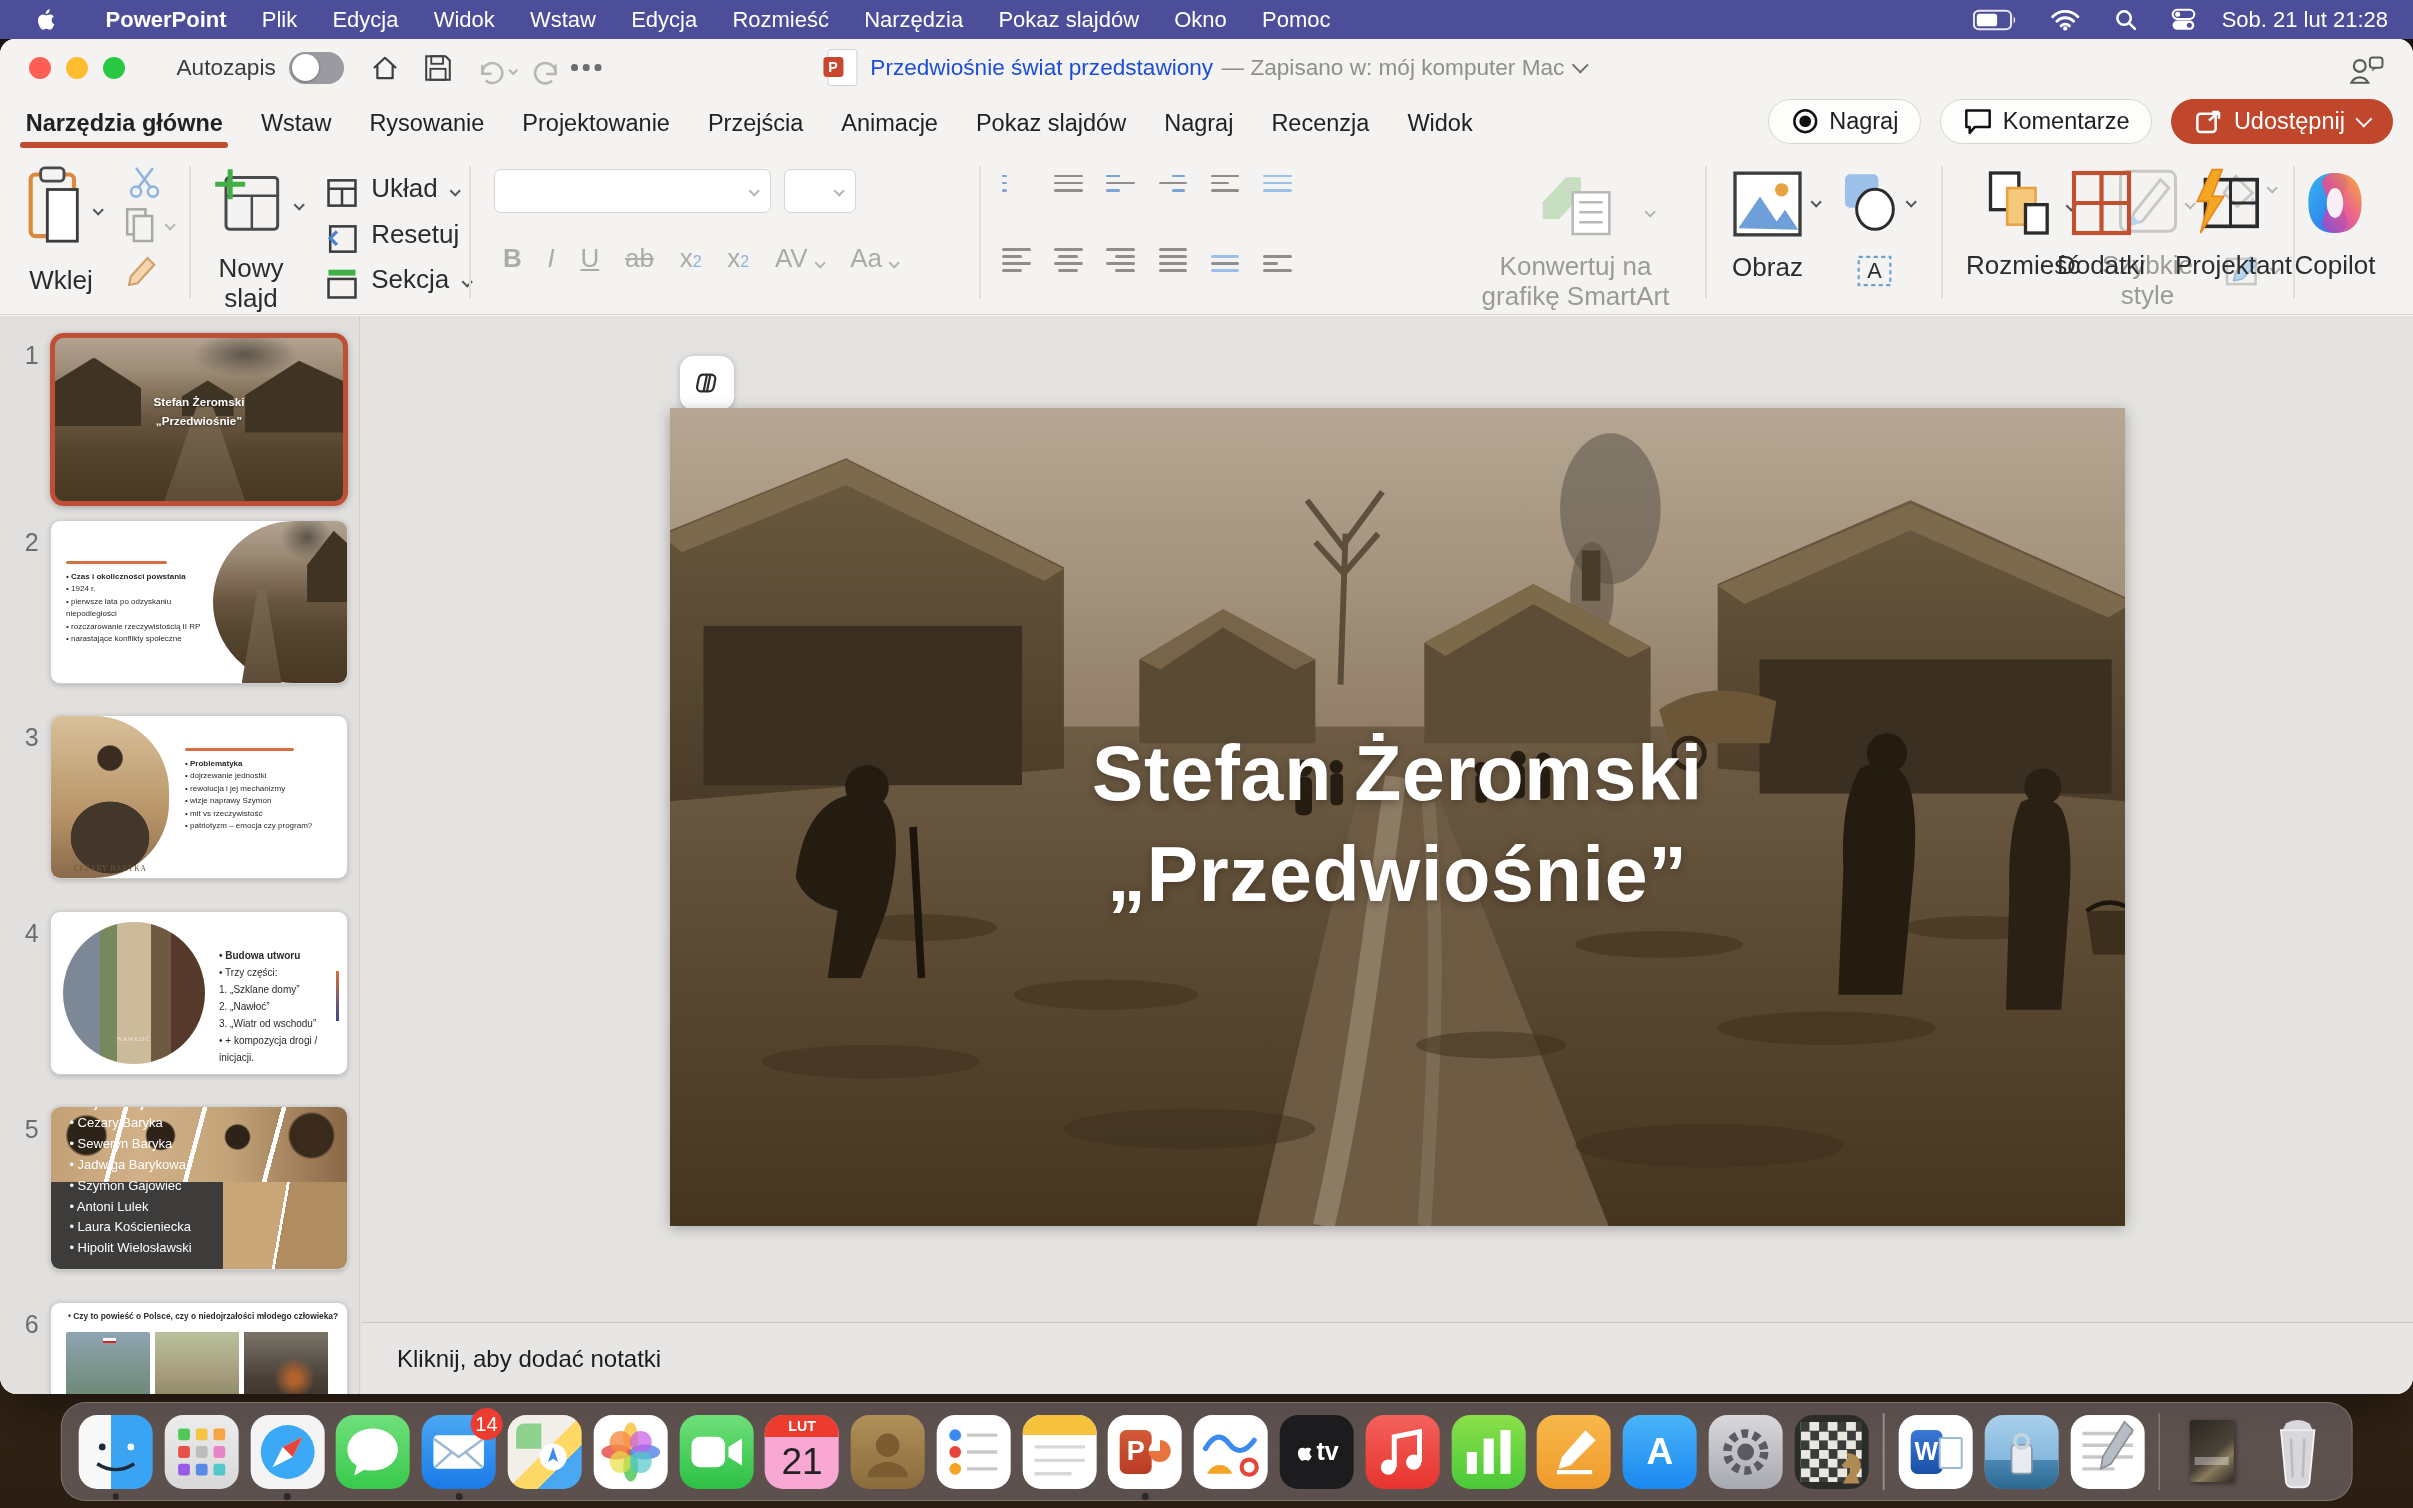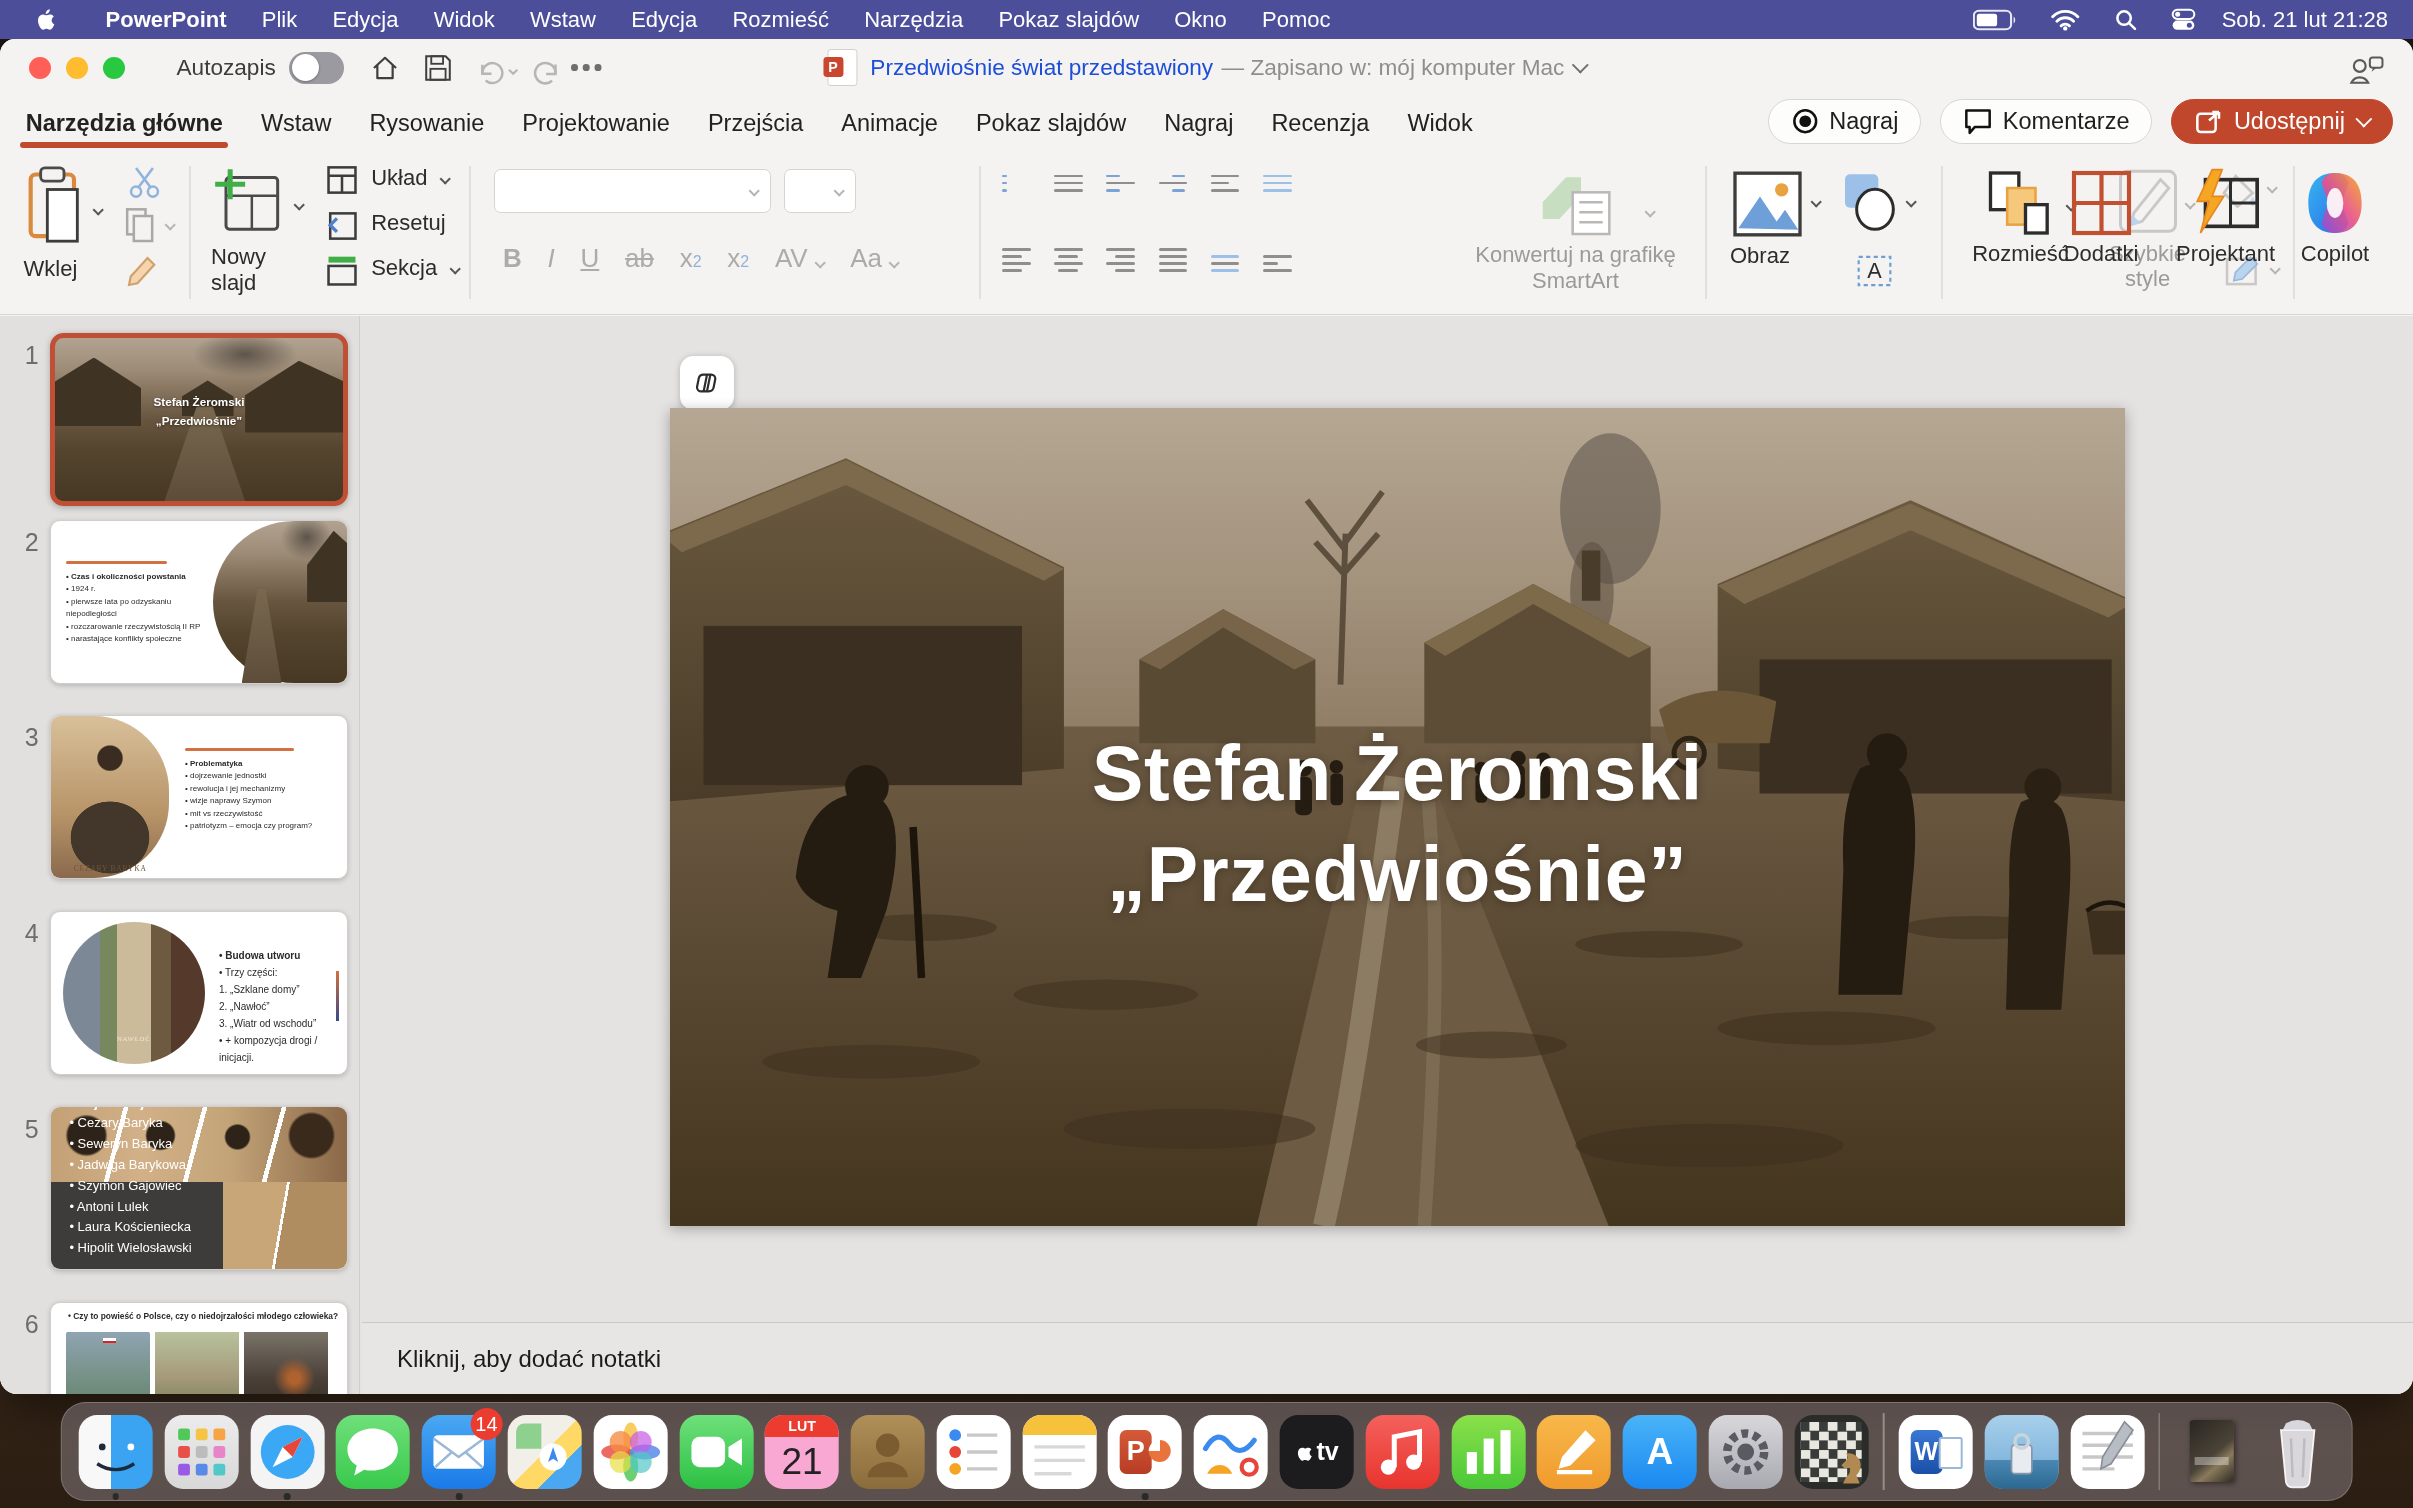--- a/index.html
+++ b/index.html
@@ -55,21 +55,21 @@
   .rtab.active::after { content:""; position:absolute; left:13.4px; right:13.4px; bottom:3.4px; height:5.9px;
     border-radius:3.4px; background:#bf4a2e; }
   .pill { height:45px; border:1.7px solid #d8d6d3; background:#fdfdfc; border-radius:22.6px; display:flex;
     align-items:center; padding:0 22px; font-size:23.5px; color:#1e1e1e; margin-left:18.4px; }
   .pill.share { background:#c0472c; border-color:#c0472c; color:#fff; }
   .pillwrap { position:absolute; right:20px; top:60px; display:flex; }
 
   
   .ribbon { position:absolute; top:112px; left:0; width:100%; height:164px; background:#f4f3f1;
     border-bottom:1.7px solid #d9d7d4; }
-  .rb-label { font-size:22px; color:#2c2c2c; line-height:1.15; }
+  .rb-label { font-size:26px; color:#2c2c2c; text-align:center; line-height:1.15;margin-top:10px; }
   .rb-label.dis { color:#9b9a97; }
   .vdiv { position:absolute; top:15px; bottom:15px; width:1.7px; background:#e1dfdc; }
   .chev-s { width:8.4px; height:8.4px; border-right:2.2px solid #555; border-bottom:2.2px solid #555; transform:rotate(45deg); display:inline-block; }
   .chev-s.dis { border-color:#b5b4b2; }
   .ddbox { height:44px; background:#fff; border:1.7px solid #d6d4d1; border-radius:6.7px; display:flex;
     align-items:center; justify-content:flex-end; padding-right:11.7px; }
   .fmtch { font-size:26px; color:#ababa9; margin-right:22px; display:inline-flex; align-items:baseline; }
   .alnico { display:inline-block; width:28.5px; margin-right:20px; }
   .alnico i { display:block; height:2.9px; background:#8f8e8c; margin-bottom:4.2px; border-radius:1.7px; }
 

